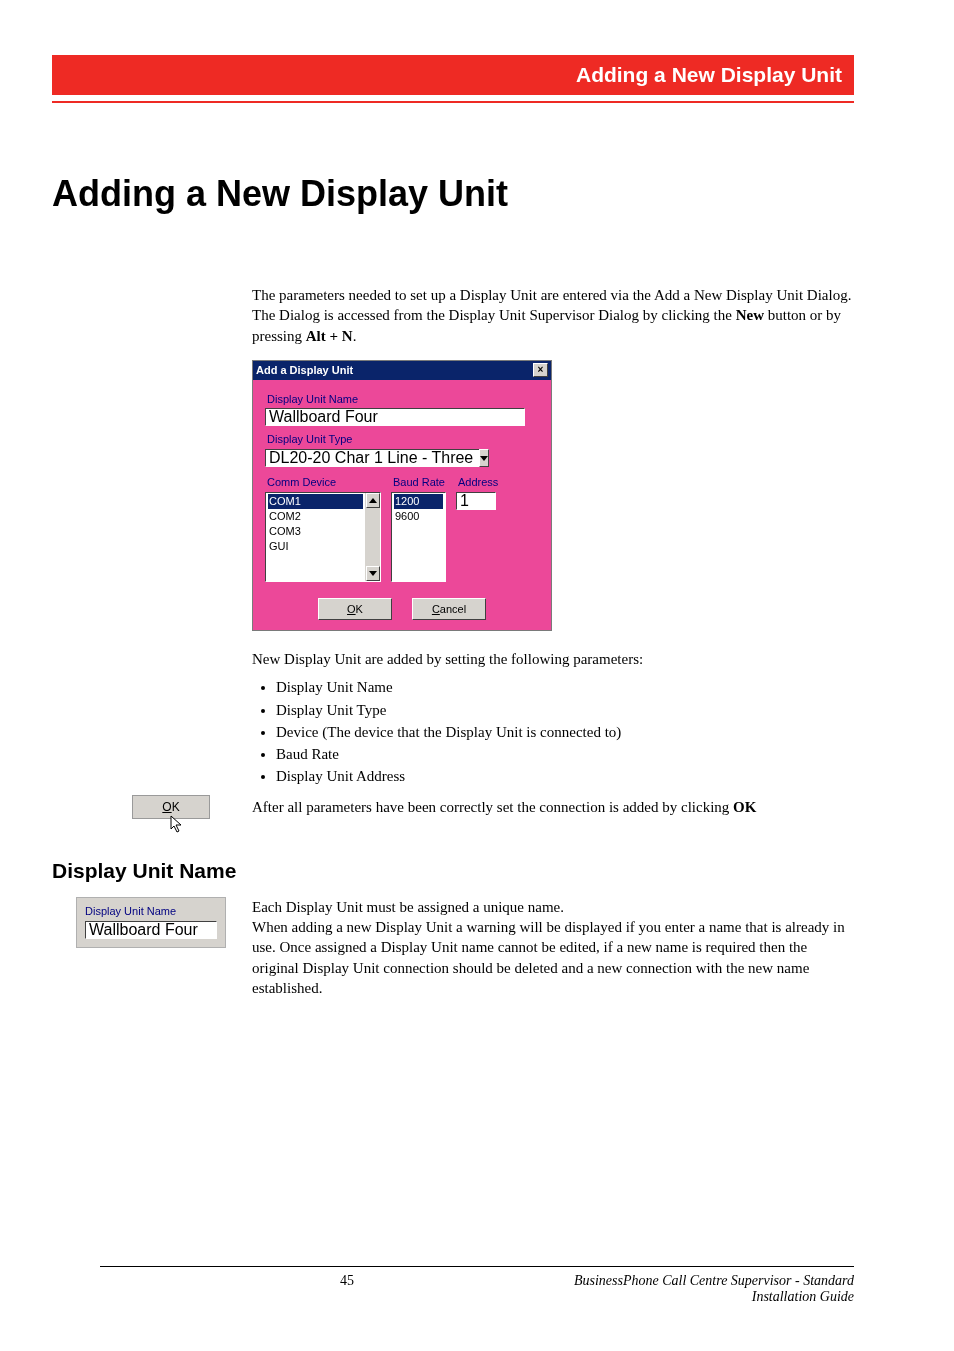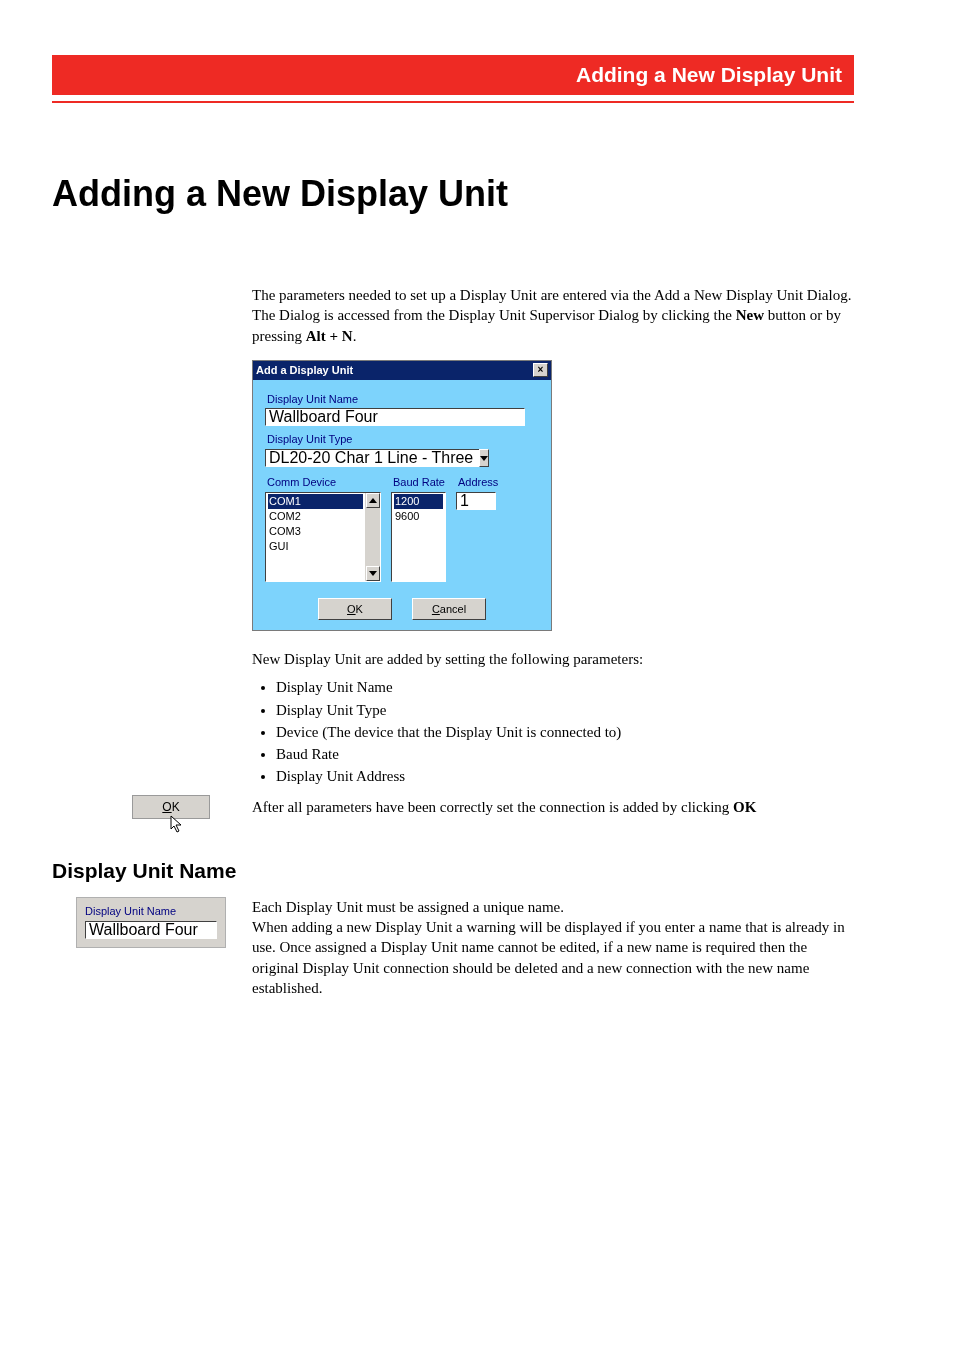--- a/index.html
+++ b/index.html
@@ -41,21 +41,21 @@
     font-size: 15px;
     line-height: 1.35;
     color: #000;
   }
   .intro-para { margin-bottom: 14px; }
 
   
   .dialog {
     width: 300px;
     border: 1px solid #7a7a7a;
-    background: #7dd3fc;
+    background: #ec4899;
     font-family: "MS Sans Serif", Tahoma, Arial, sans-serif;
     font-size: 11px;
     color: #000080;
     margin-bottom: 18px;
   }
   .dialog .titlebar {
     background: #0a246a;
     color: #fff;
     font-weight: bold;
     padding: 2px 3px;
@@ -281,14 +281,24 @@
     <div class="name-thumb-row">
       <div class="name-thumb">
         <div>Display Unit Name</div>
         <input class="text-input" value="Wallboard Four" style="">
       </div>
       <p>Each Display Unit must be assigned a unique name.</p>
       <p>When adding a new Display Unit a warning will be displayed if you enter a name that is already in use. Once assigned a Display Unit name cannot be edited, if a new name is required then the original Display Unit connection should be deleted and a new connection with the new name established.</p>
     </div>
   </div>
 
+  <div class="footer">
+    <hr class="footer-rule">
+    <div class="footer-row">
+      <div class="footer-center">45</div>
+      <div class="footer-right">
+        <div>BusinessPhone Call Centre Supervisor - Standard</div>
+        <div>Installation Guide</div>
+      </div>
+    </div>
+  </div>
 
 </div>
 
 </body></html>

